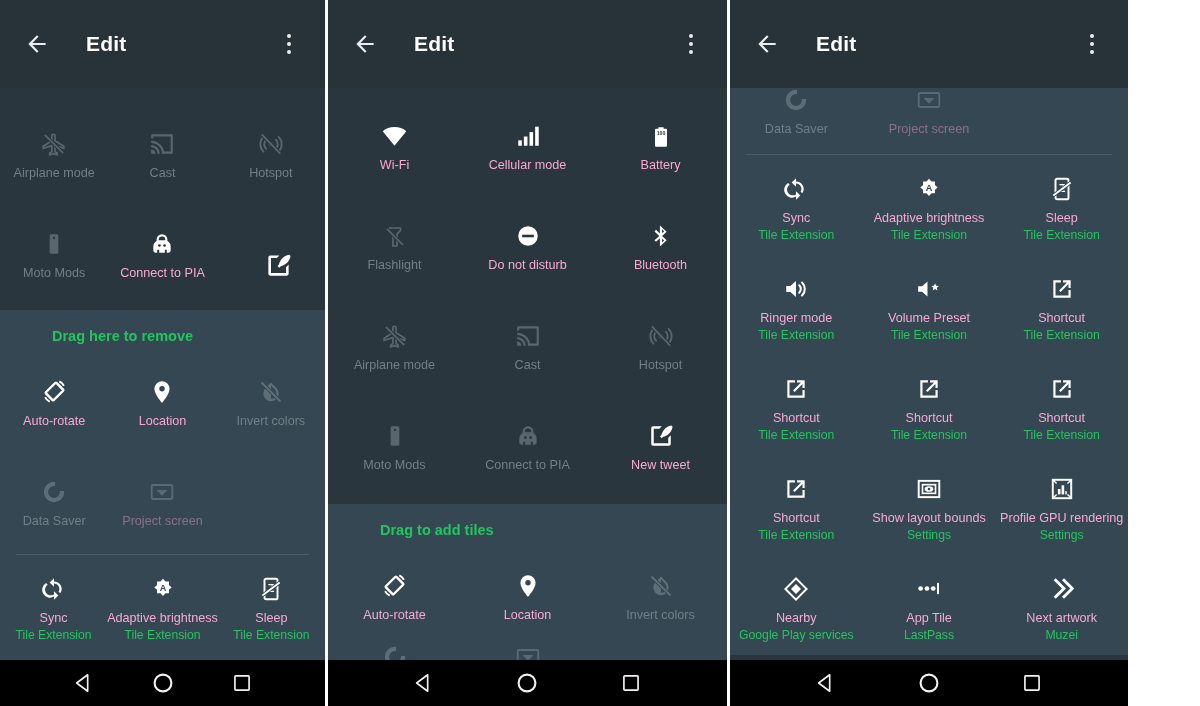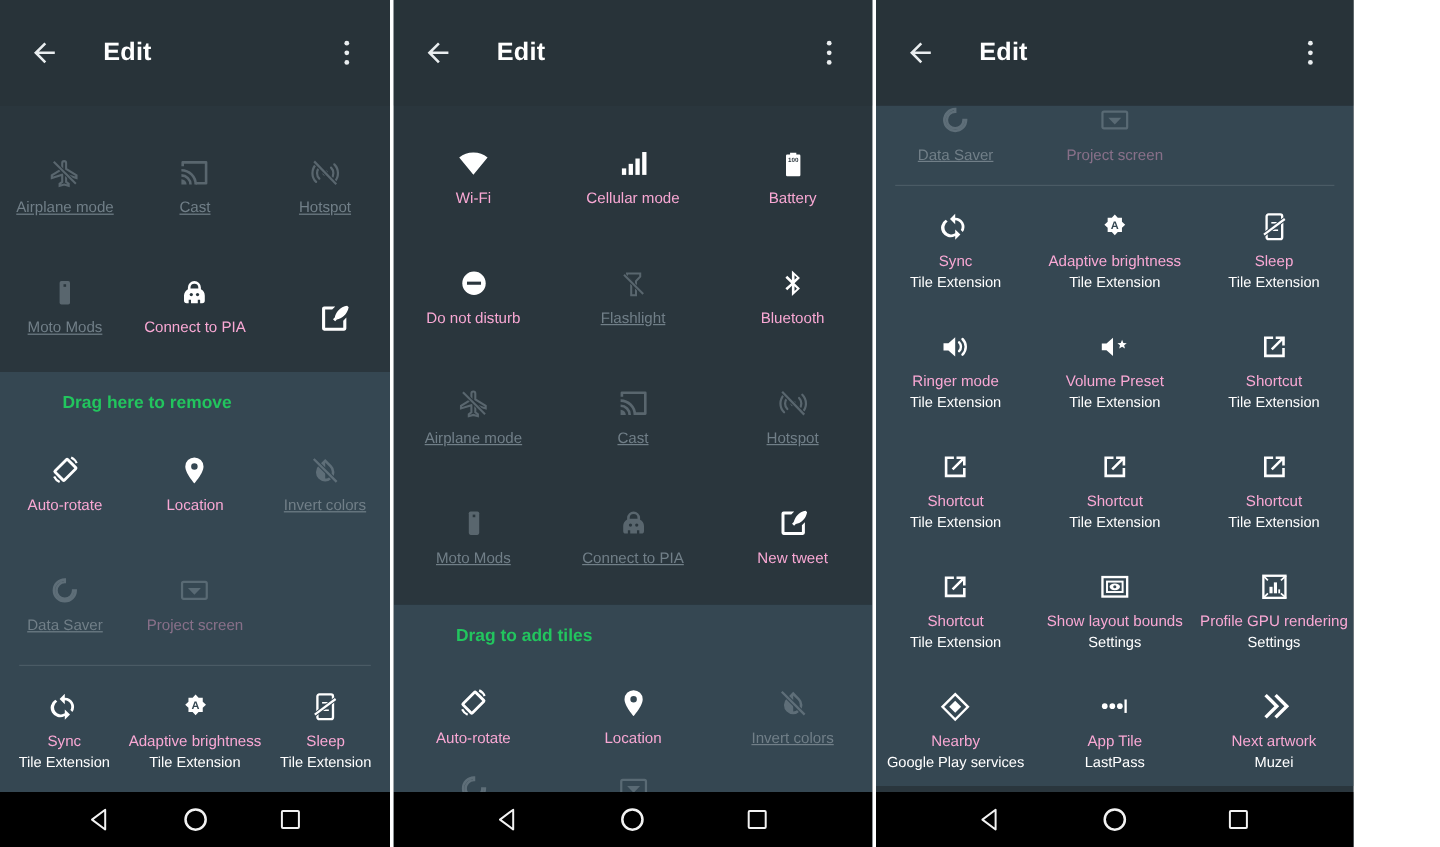--- a/index.html
+++ b/index.html
@@ -82,28 +82,28 @@
     margin-bottom: 9px;
   }
   .tile .lbl {
     color: #f9a8d4;
     font-size: 12.6px;
     text-align: center;
     line-height: 15px;
     white-space: nowrap;
   }
   .tile .sub {
-    color: #ffffff;
+    color: #22c55e;
     font-size: 12.2px;
     text-align: center;
     line-height: 15px;
     margin-top: 2px;
     white-space: nowrap;
   }
-  .tile.dim .lbl { color: #717f88; text-decoration: underline; }
+  .tile.dim .lbl { color: #717f88; }
   .tile.dim svg, .tile.dim .glyph { opacity: .48; }
   .tile.faded { opacity: .42; }
 
   .hrule { height: 1px; background: #4a5b65; margin: 4px 16px 0 16px; }
 
   
   .navbar {
     height: 46px;
     background: #000000;
     display: flex;
@@ -357,38 +357,38 @@
           <div class="tile">
             <span class="ic">
               <svg width="24" height="24" viewBox="0 0 24 24">
                   <path d="M9.4 2.2h5.2v1.6H17a1 1 0 0 1 1 1v16a1 1 0 0 1-1 1H7a1 1 0 0 1-1-1v-16a1 1 0 0 1 1-1h2.4z" fill="#ffffff"></path>
                   <text x="12" y="10.4" font-size="5.2" font-family="Liberation Sans, sans-serif" font-weight="bold" fill="#2a363d" text-anchor="middle">100</text>
                 </svg>
             </span>
             <span class="lbl">Battery</span>
           </div>
 
-          <div class="tile">
-            <span class="ic">
-              <svg width="26" height="26" viewBox="0 0 24 24">
-                  <circle cx="12" cy="12" r="9" fill="#ffffff"></circle>
-                  <rect x="6.6" y="10.8" width="10.8" height="2.4" fill="#2a363d"></rect>
-                </svg>
-            </span>
-            <span class="lbl">Do not disturb</span>
-          </div>
           <div class="tile dim">
             <span class="ic">
               <svg width="24" height="24" viewBox="0 0 24 24">
                   <path d="M6.5 3h11v2.5L14 9.2V21h-4V9.2L6.5 5.5z" fill="none" stroke="#8c9aa3" stroke-width="1.7"></path>
                   <line x1="4" y1="4" x2="20" y2="20" stroke="#2a363d" stroke-width="3.2"></line>
                   <line x1="4" y1="4" x2="20" y2="20" stroke="#8c9aa3" stroke-width="1.7"></line>
                 </svg>
             </span>
             <span class="lbl">Flashlight</span>
+          </div>
+          <div class="tile">
+            <span class="ic">
+              <svg width="26" height="26" viewBox="0 0 24 24">
+                  <circle cx="12" cy="12" r="9" fill="#ffffff"></circle>
+                  <rect x="6.6" y="10.8" width="10.8" height="2.4" fill="#2a363d"></rect>
+                </svg>
+            </span>
+            <span class="lbl">Do not disturb</span>
           </div>
           <div class="tile">
             <span class="ic">
               <svg width="26" height="26" viewBox="0 0 24 24">
                   <path d="M11 2.2 17.2 8 13 12l4.2 4-6.2 5.8V14l-3.6 3.4-1.4-1.5L10.4 12 6 7.8l1.4-1.5L11 9.7zm2 3.6V9.4l1.9-1.8zm0 8.6v3.6l1.9-1.8z" fill="#ffffff"></path>
                 </svg>
             </span>
             <span class="lbl">Bluetooth</span>
           </div>
 

